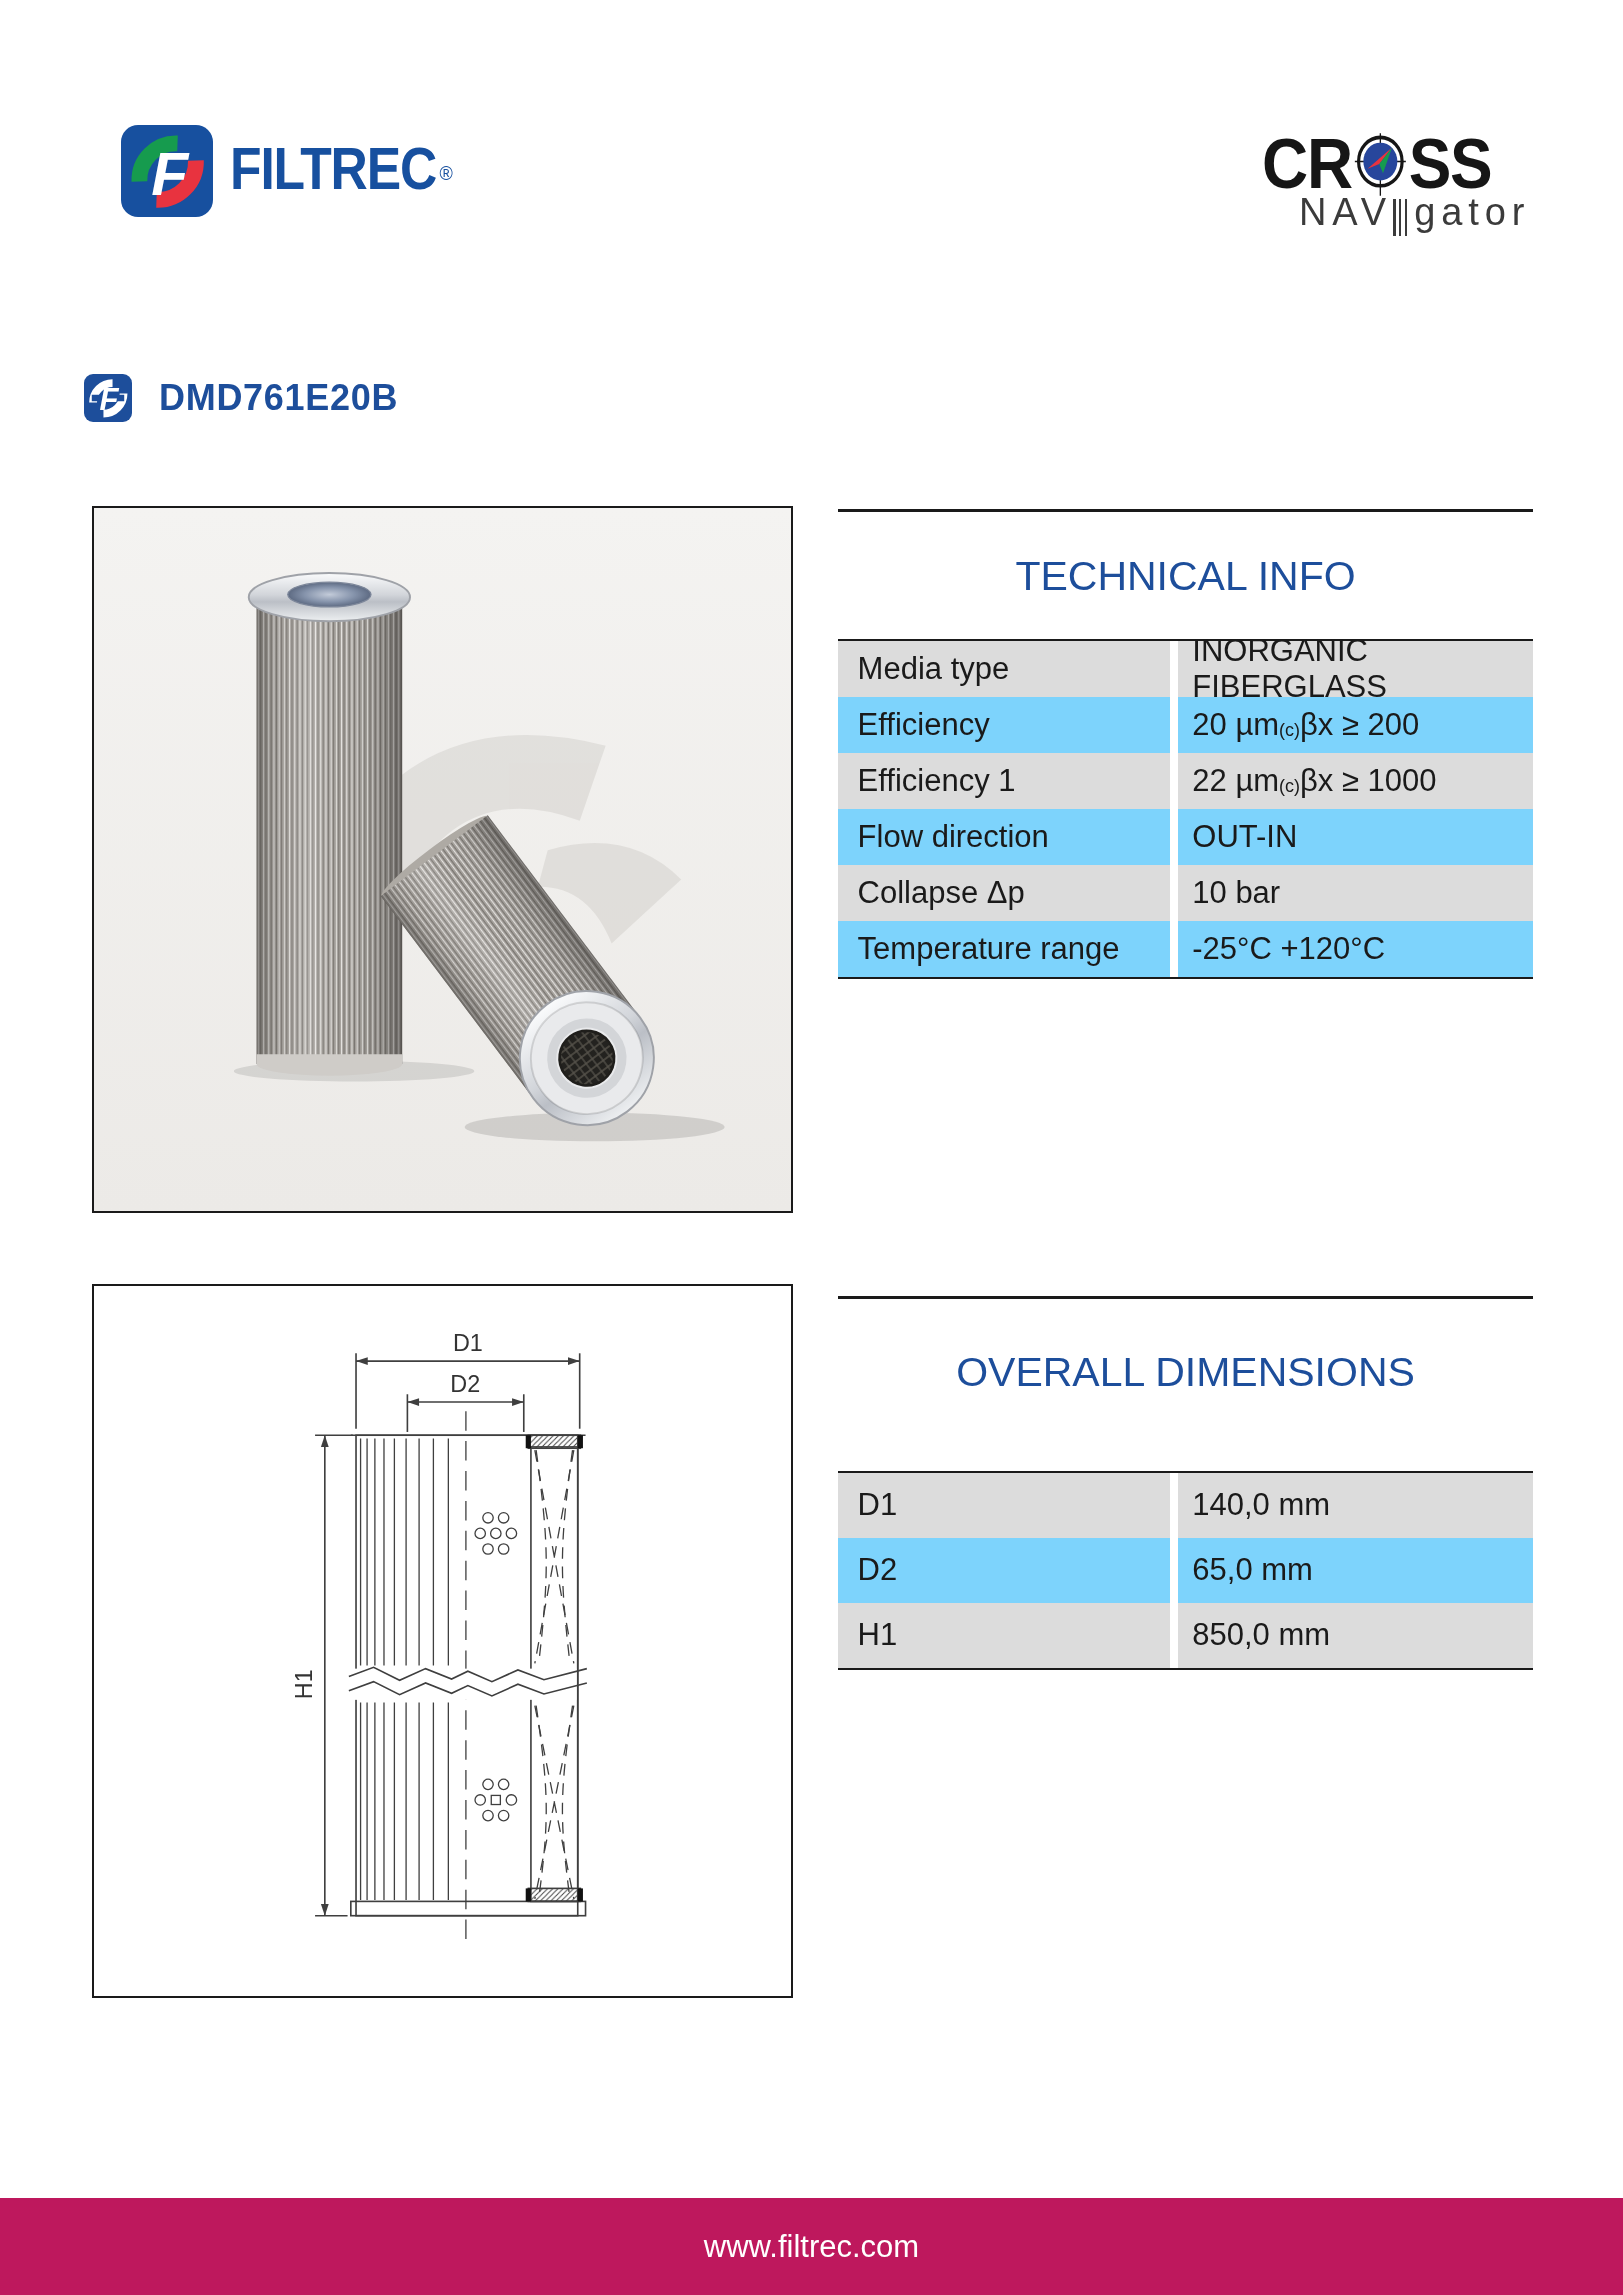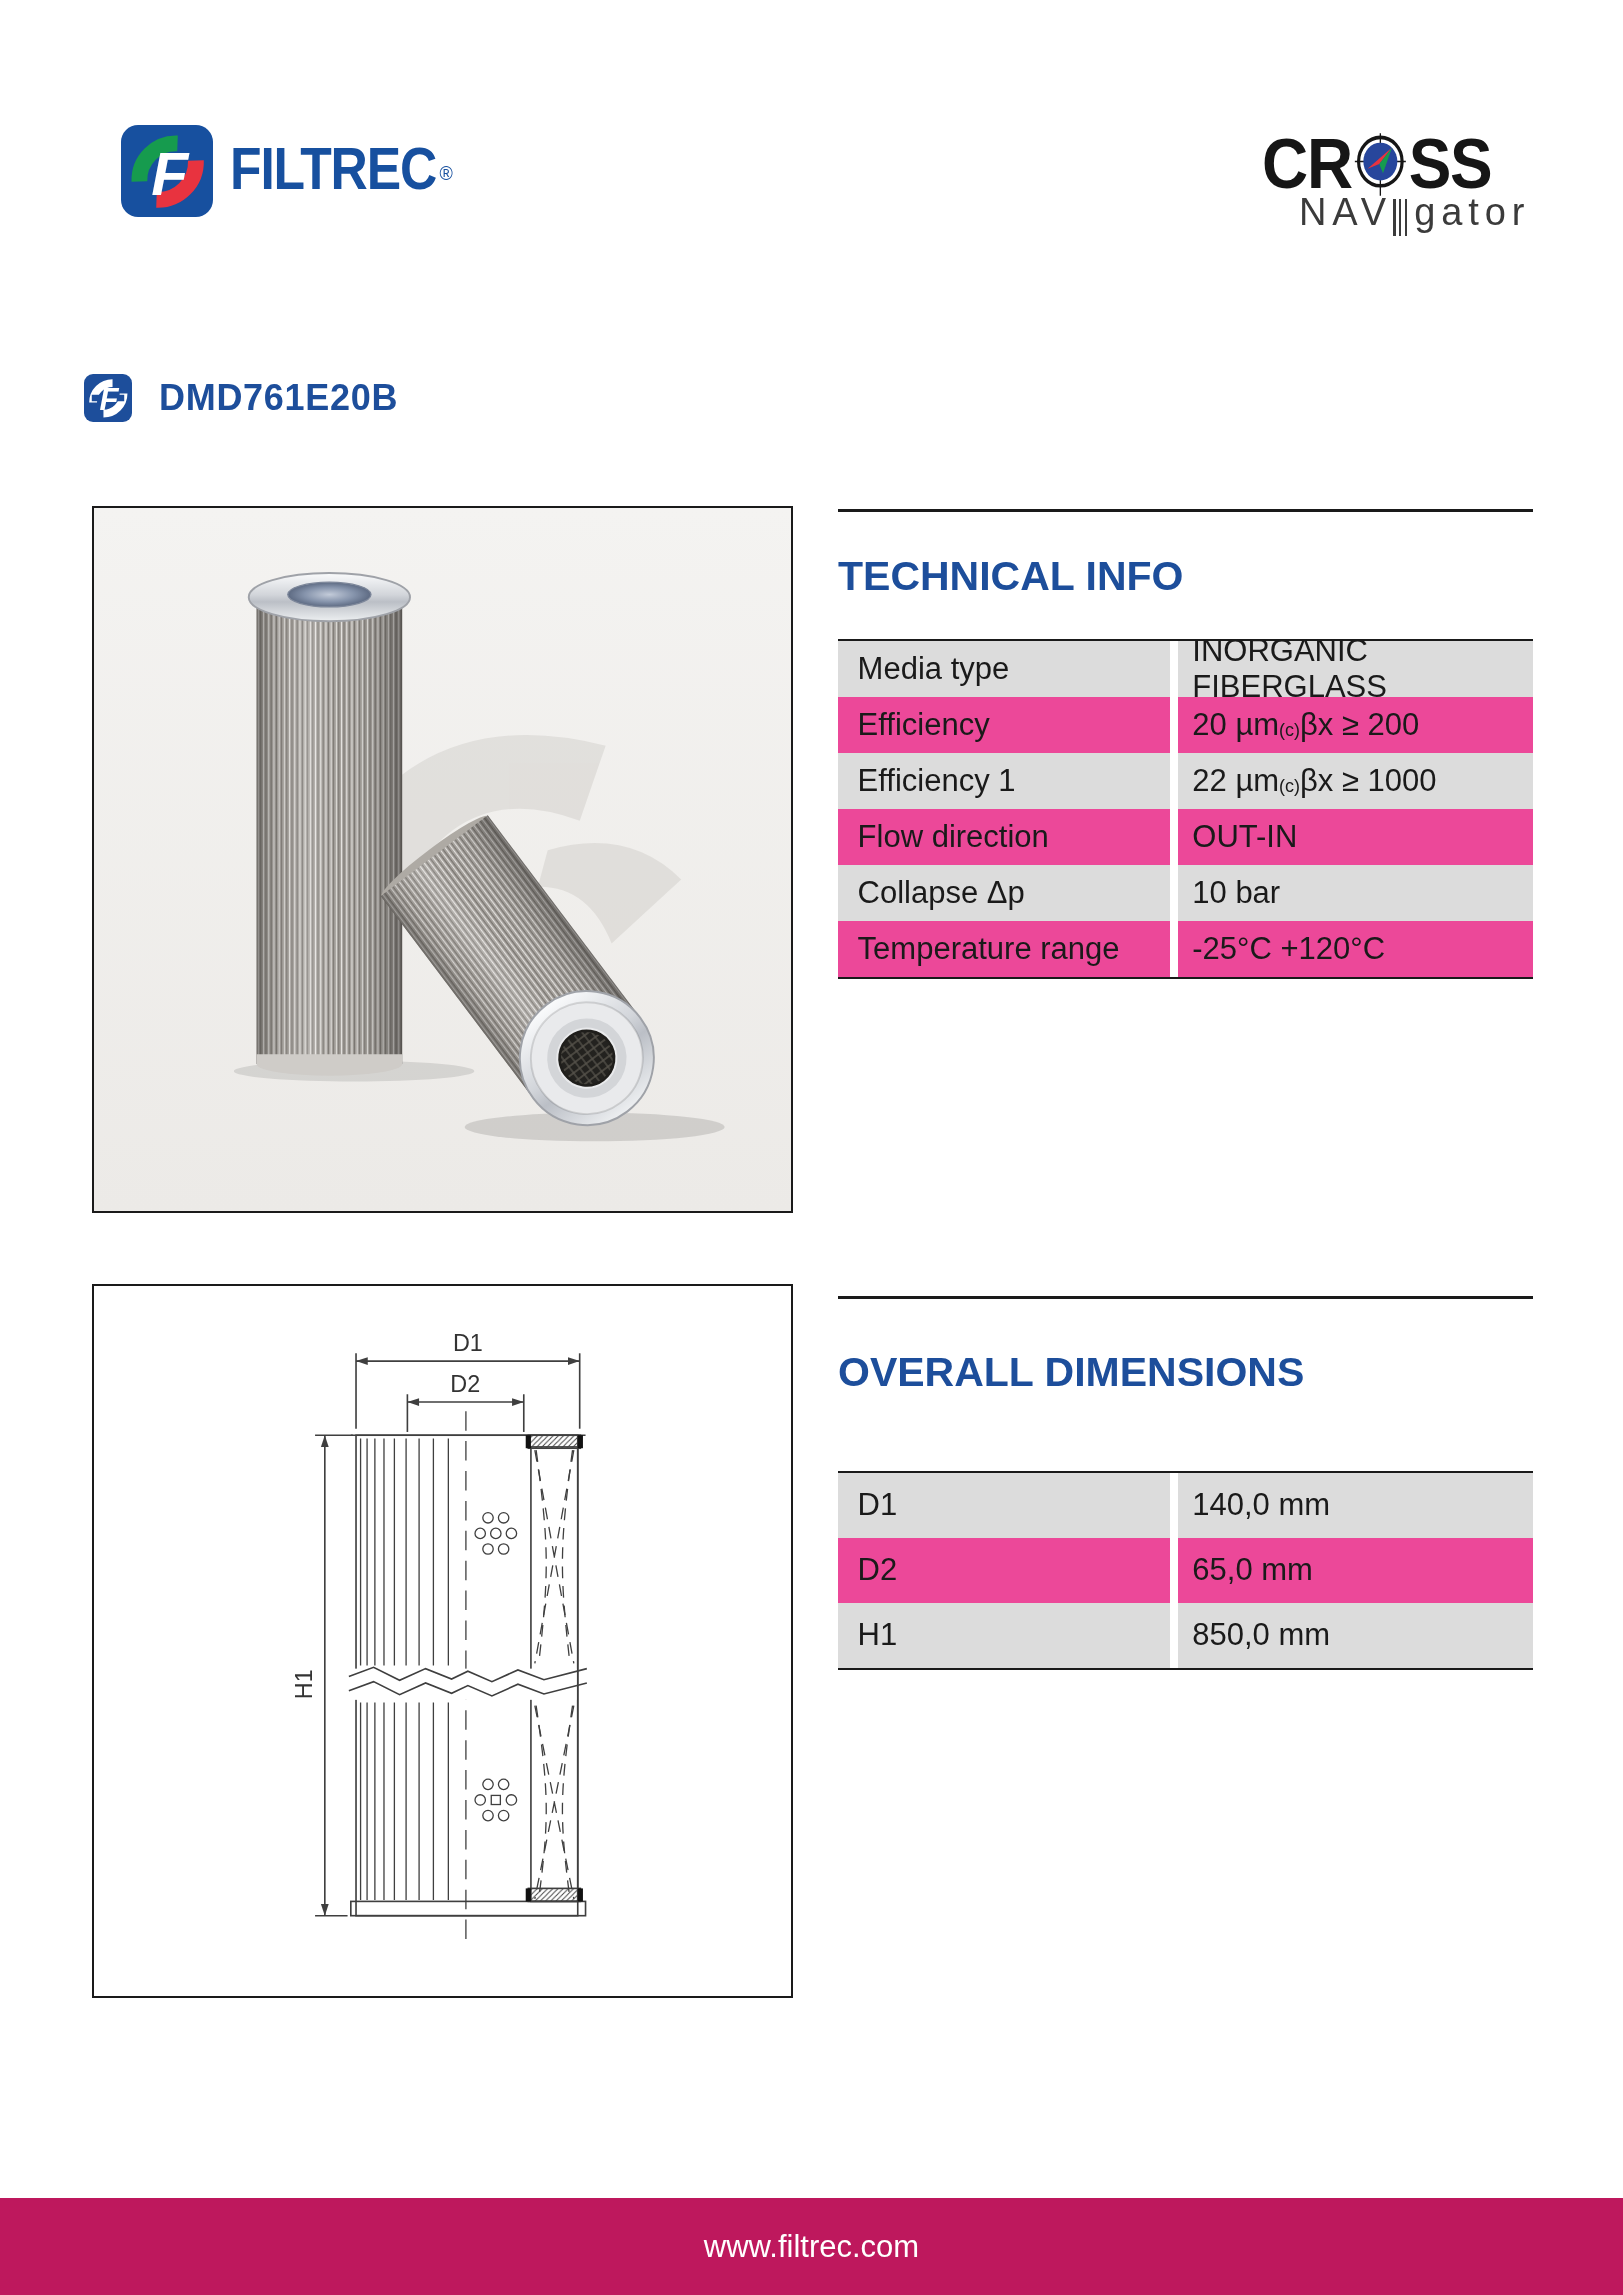--- a/index.html
+++ b/index.html
@@ -30,35 +30,35 @@
   .photo-box{position:absolute;left:92px;top:506px;width:701px;height:707px;
     border:2px solid #1a1a1a;box-sizing:border-box;background:#f1f0ee;}
   .drawing-box{position:absolute;left:92px;top:1284px;width:701px;height:714px;
     border:2px solid #1a1a1a;box-sizing:border-box;background:#ffffff;}
   .photo-box svg,.drawing-box svg{display:block;width:100%;height:100%;}
   
   .info-section{position:absolute;left:838px;width:695px;}
   .info-section.tech{top:509px;}
   .info-section.dims{top:1296px;}
   .rule{height:2.6px;background:#1a1a1a;}
-  .section-title{margin:0;text-align:left;font-size:41px;font-weight:700;color:#1d4e9b;letter-spacing:0;}
+  .section-title{margin:0;text-align:center;font-size:41px;font-weight:400;color:#1d4e9b;letter-spacing:0;}
   .tech .section-title{margin-top:41px;}
   .dims .section-title{margin-top:50px;}
   .data-table{border-top:2.6px solid #1a1a1a;border-bottom:2.6px solid #1a1a1a;}
   .tech .data-table{margin-top:39px;}
   .dims .data-table{margin-top:75px;}
   .data-row{display:flex;align-items:flex-start;}
   .tech .data-row{height:56px;}
   .dims .data-row{height:65px;}
   .cell{height:100%;display:flex;align-items:center;box-sizing:border-box;font-size:31px;}
   .cell.label{width:332px;padding-left:19.6px;}
   .cell.gap{width:7.9px;background:#ffffff;}
   .cell.value{flex:1;padding-left:14.4px;}
   .data-row.odd .label,.data-row.odd .value{background:#dcdcdc;}
-  .data-row.even .label,.data-row.even .value{background:#ec4899;}
+  .data-row.even .label,.data-row.even .value{background:#7dd3fc;}
   sub.c{font-size:0.58em;line-height:0;position:relative;top:0.28em;}
   
   .disclaimer{position:absolute;left:0;top:2154px;width:100%;text-align:center;
     font-size:24px;color:#111;}
   .footer-bar{position:absolute;left:0;top:2198px;width:100%;height:97px;background:#be185d;
     display:flex;align-items:center;justify-content:center;}
   .footer-bar span{color:#ffffff;font-size:31px;}
 </style>
 </head>
 <body>

